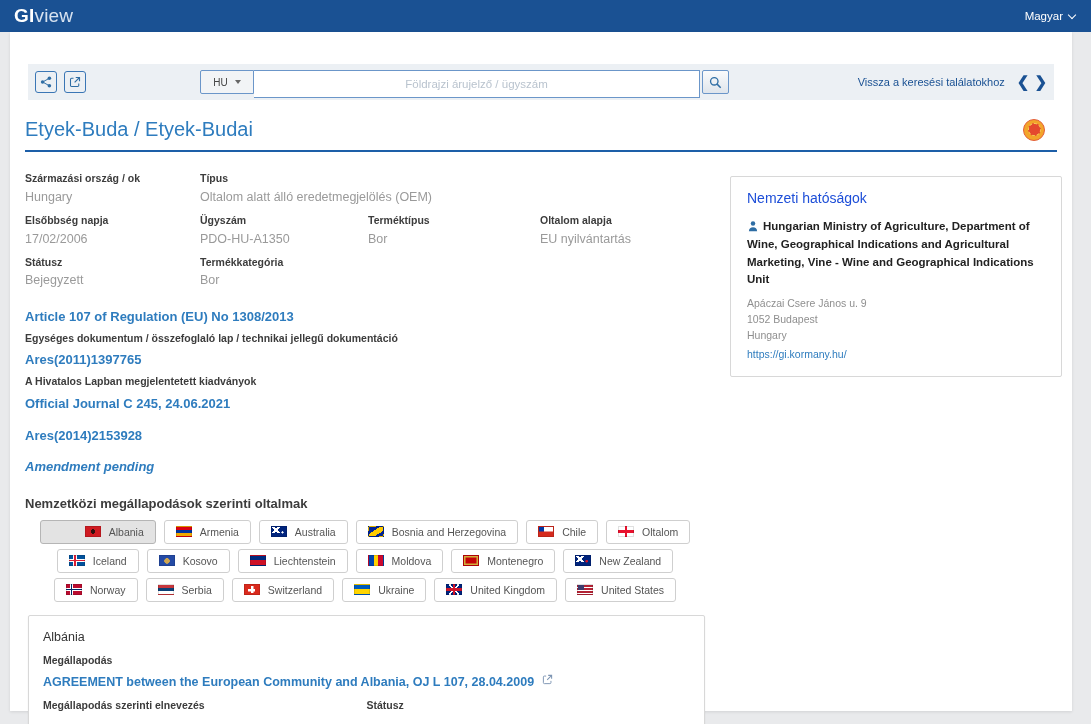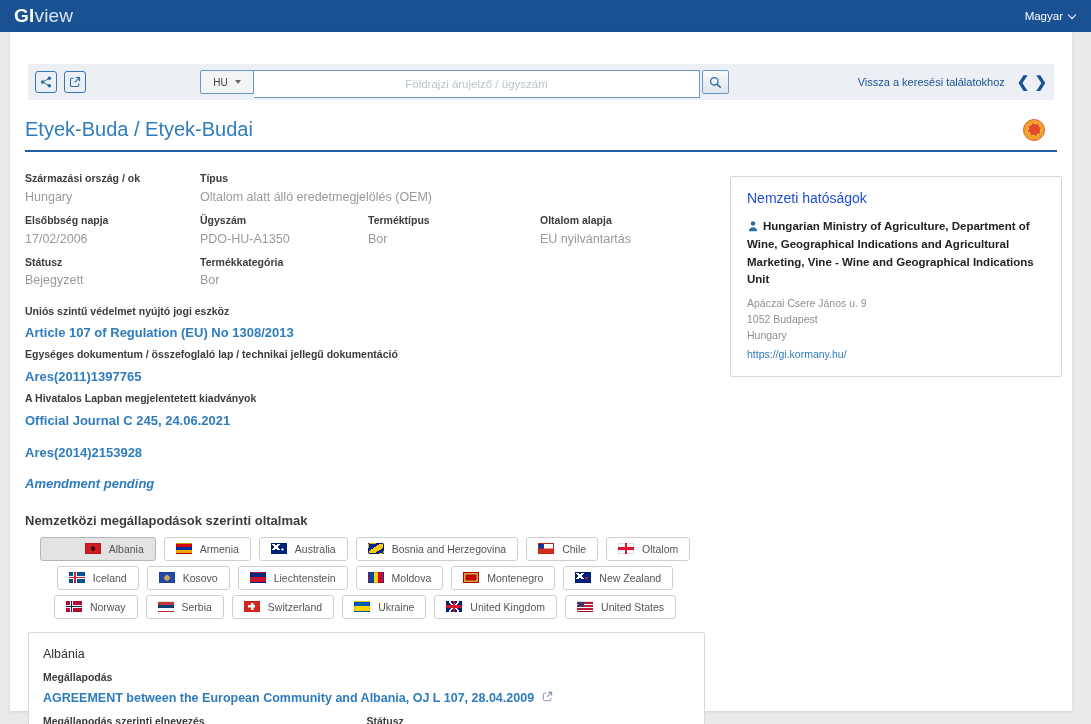--- a/index.html
+++ b/index.html
@@ -237,21 +237,20 @@
         </div>
         <div class="field">
           <div class="flabel">Termékkategória</div>
           <div class="fvalue">Bor</div>
         </div>
         <div class="field"></div>
         <div class="field"></div>
       </div>
 
       <div class="link-field">
-        <div class="flabel">Uniós szintű védelmet nyújtó jogi eszköz</div>
         <a class="link">Article 107 of Regulation (EU) No 1308/2013</a>
       </div>
 
       <div class="link-field">
         <div class="flabel">Egységes dokumentum / összefoglaló lap / technikai jellegű dokumentáció</div>
         <a class="link">Ares(2011)1397765</a>
       </div>
 
       <div class="link-field">
         <div class="flabel">A Hivatalos Lapban megjelentetett kiadványok</div>

